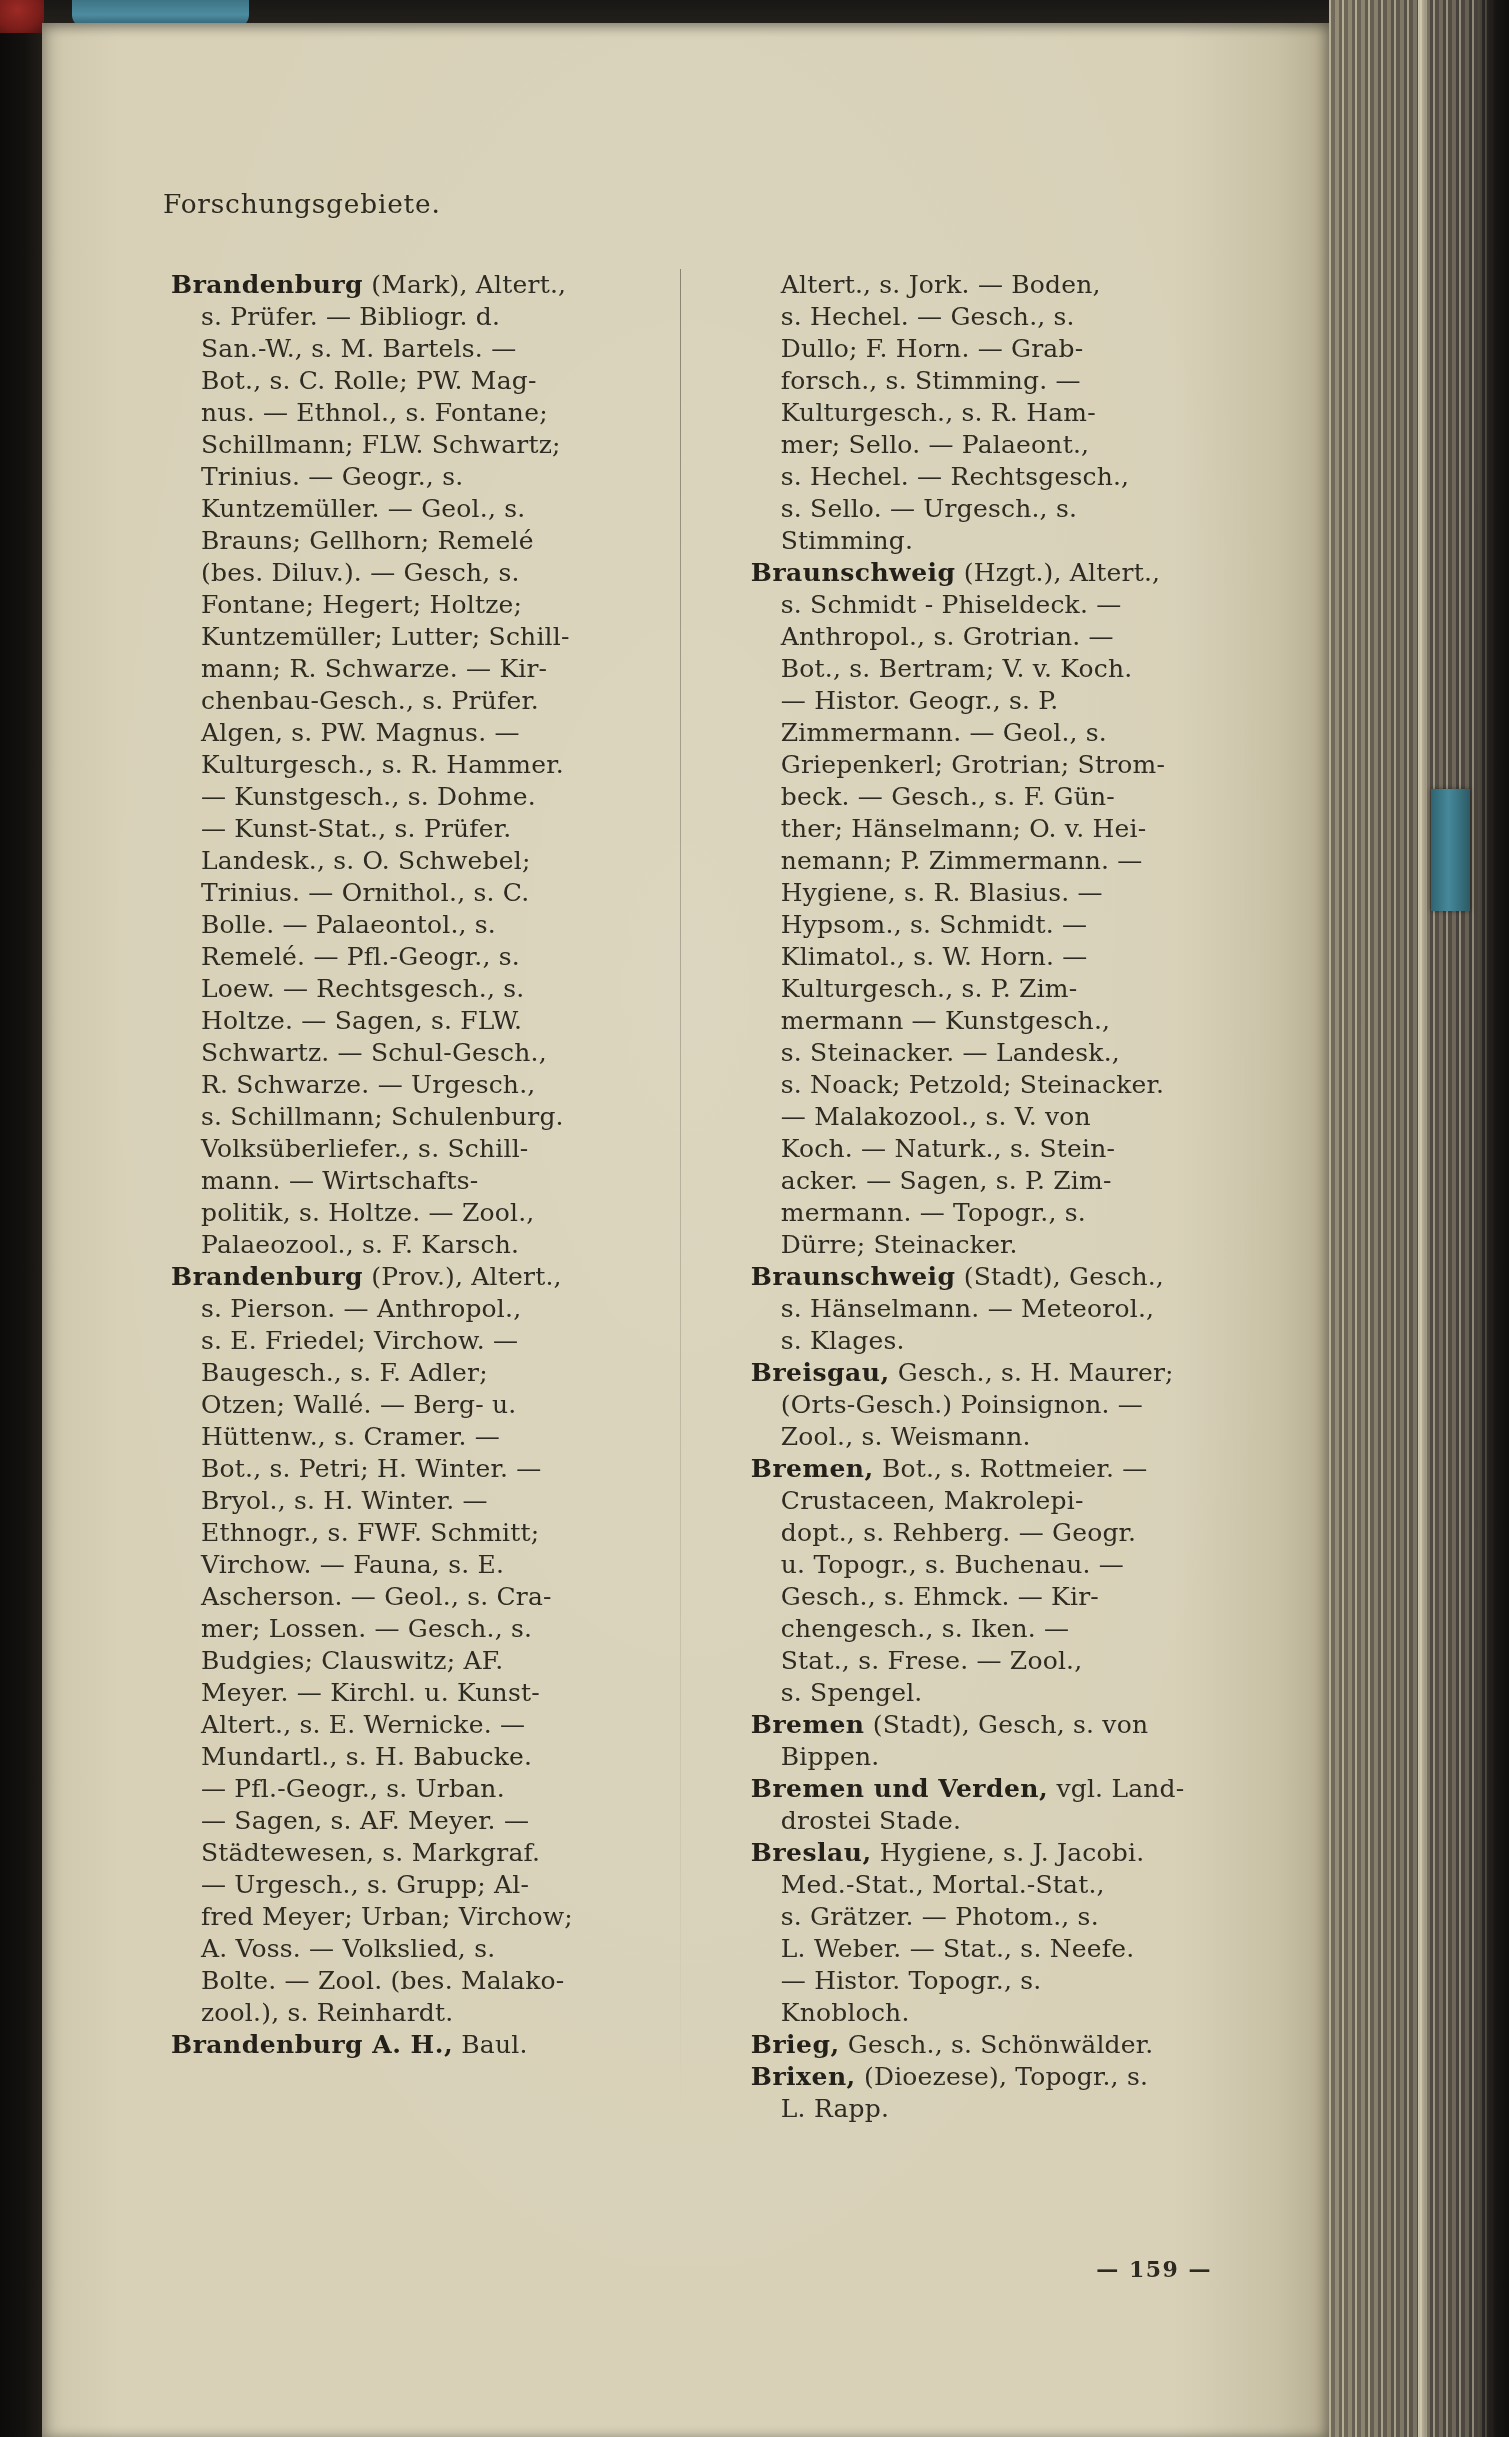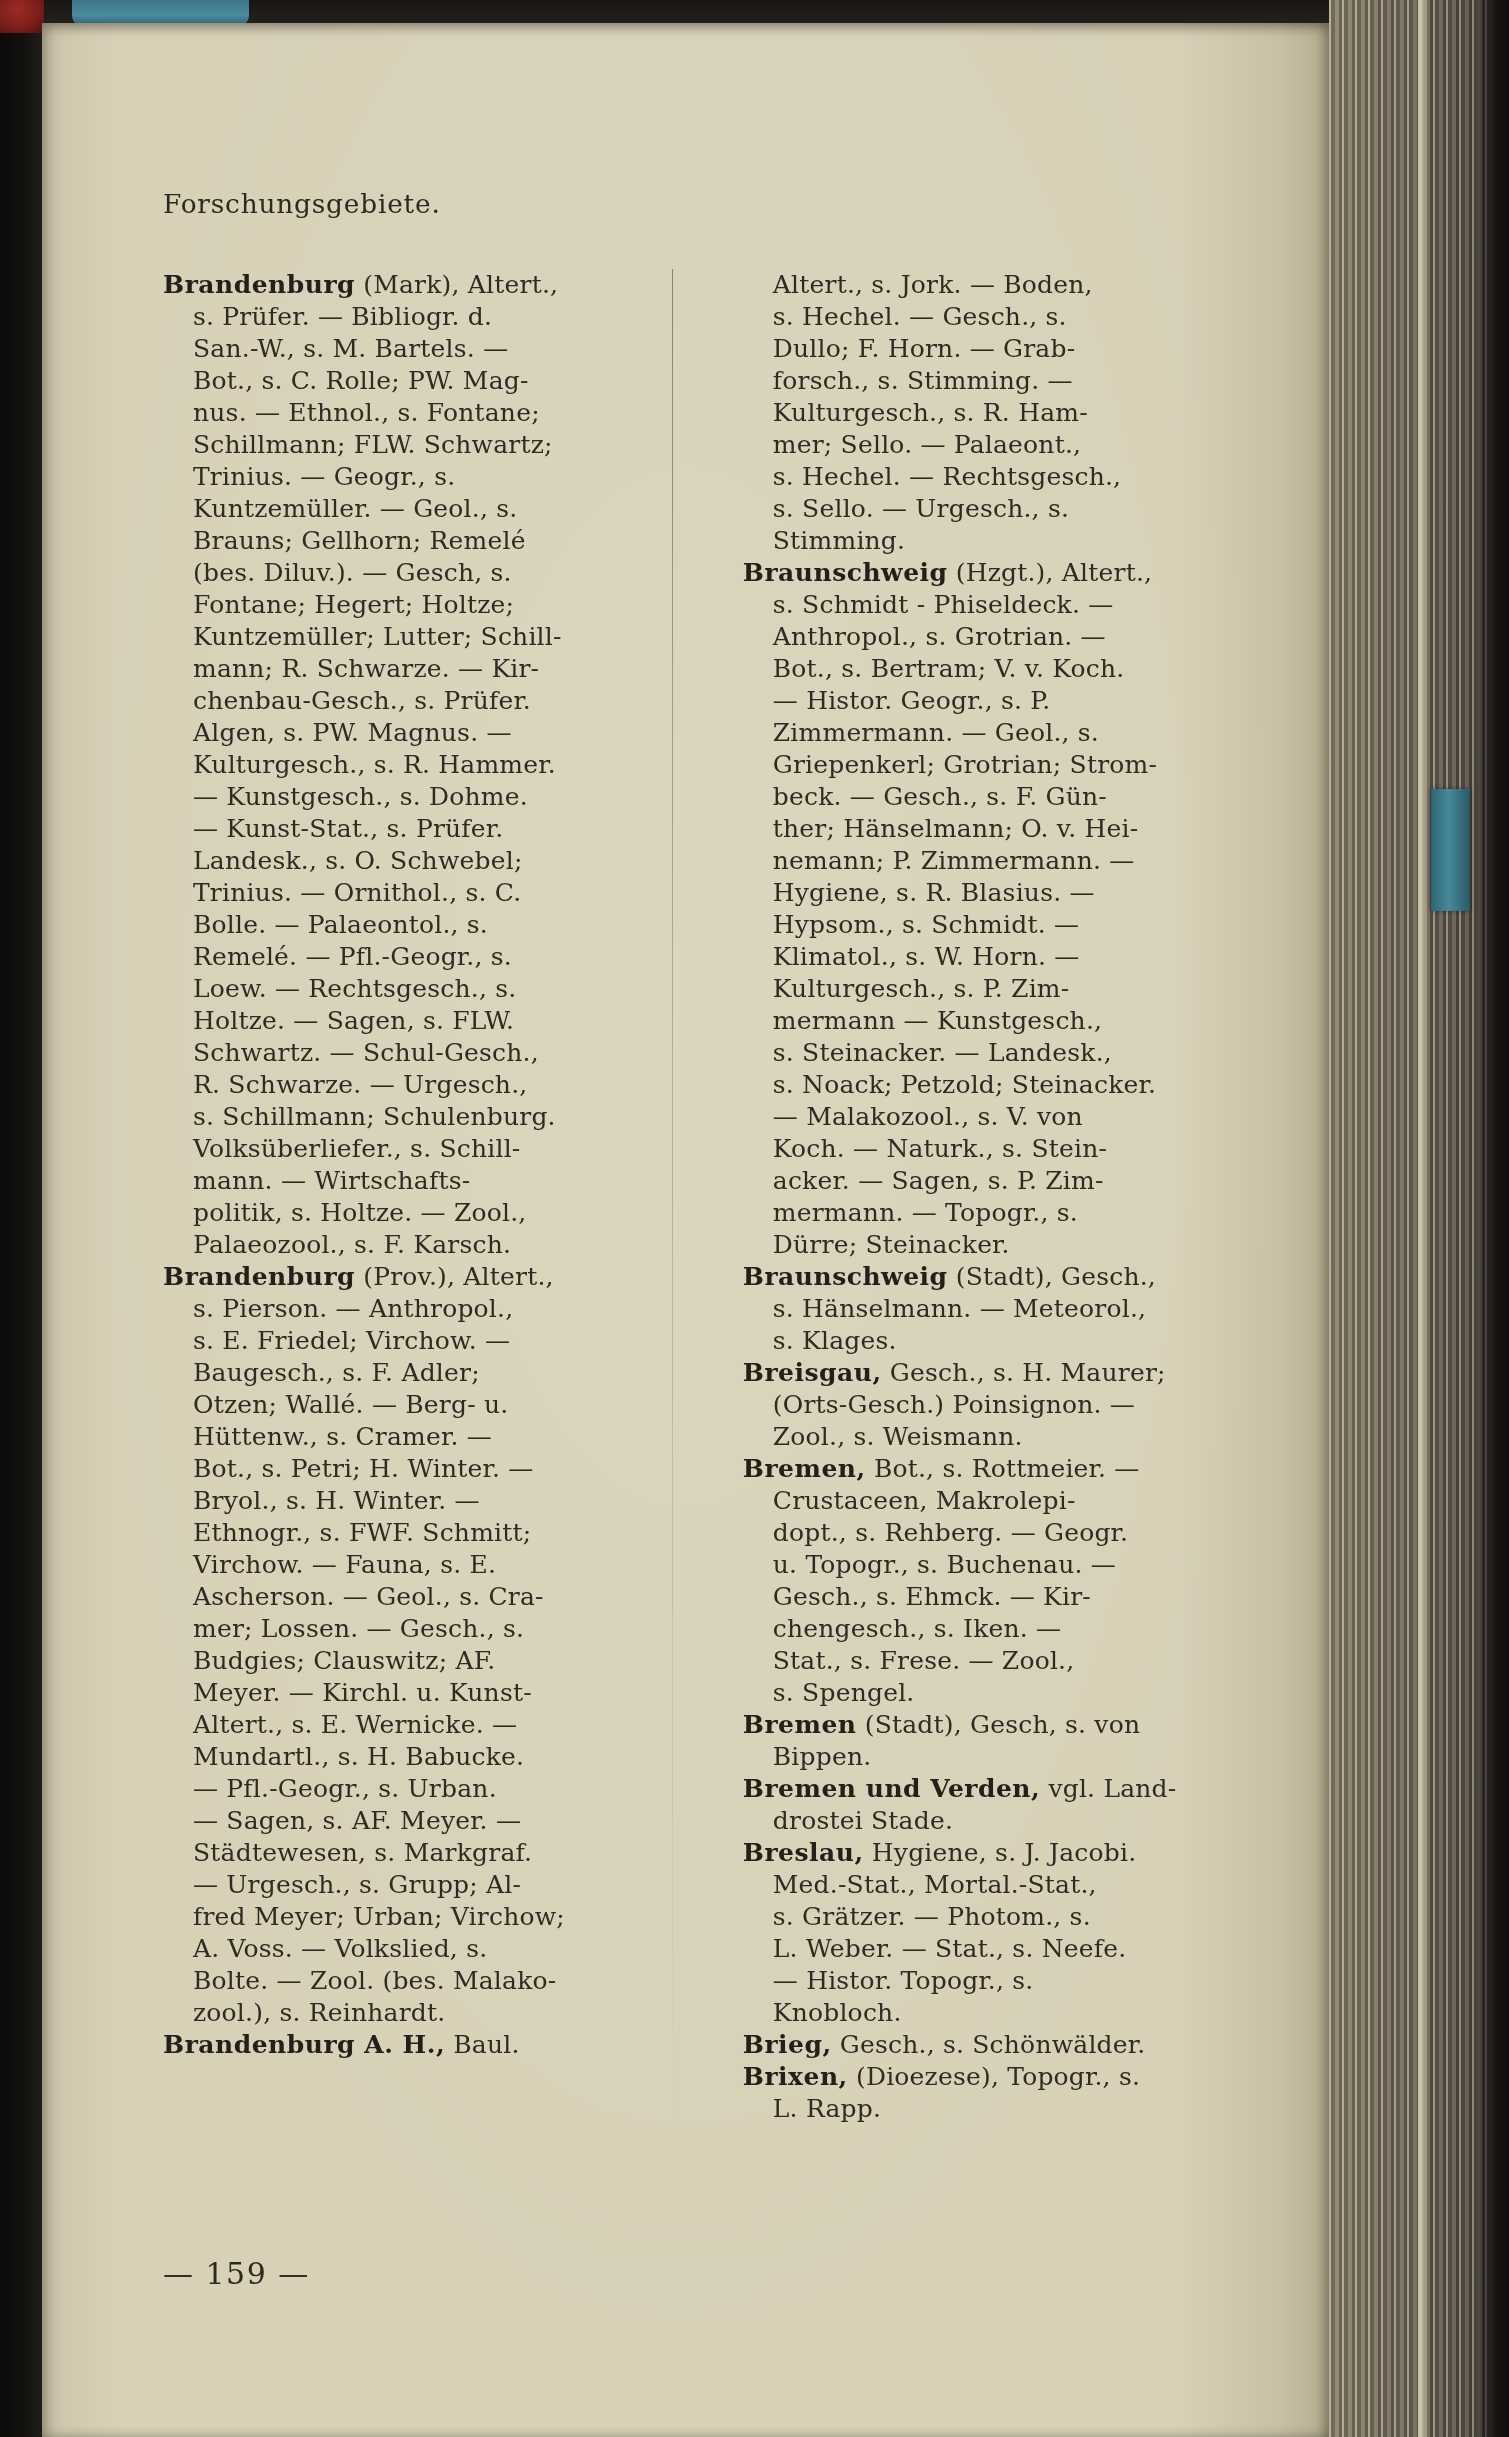--- a/index.html
+++ b/index.html
@@ -32,35 +32,35 @@
       linear-gradient(90deg,#cdc5ab 0%,#d8d1b8 6%,#d8d1b8 88%,#c9c1a6 96%,#b5ac90 100%),
       #d6cfb6;
     box-shadow:inset 7.5px 0 13.6px rgba(0,0,0,0.18), inset -6px 0 12px rgba(0,0,0,0.22), inset 0 6px 10.6px rgba(0,0,0,0.18);
     color:#2e2b23;
   }
   .page-header{
     position:absolute;left:121px;top:165px;width:1049px;
     text-align:left;font-size:26.4px;letter-spacing:0.8px;color:#2c2921;
   }
   .text-block{
-    position:absolute;left:121px;top:246px;width:1057px;
+    position:absolute;left:129px;top:246px;width:1057px;
     display:grid;grid-template-columns:498px 0.8px 558px;gap:11px;
   }
   .col{font-size:25px;line-height:32px;letter-spacing:0.2px;}
   .col .line{white-space:nowrap;height:32px;}
   .col .line.indent{padding-left:30px;}
   .col .line b{font-weight:700;letter-spacing:0.5px;color:#23201a;}
   .col.right{padding-left:59px;}
   .divider{
     background:linear-gradient(180deg, rgba(70,65,55,0.55) 0%, rgba(70,65,55,0.35) 30%, rgba(70,65,55,0.12) 75%, rgba(70,65,55,0) 100%);
     width:0.8px;
   }
   .page-number{
     position:absolute;left:121px;top:2233px;width:1049px;
-    text-align:left;font-size:30px;letter-spacing:1.5px;color:#2c2921;font-weight:400;
+    text-align:right;font-size:22px;letter-spacing:1.5px;color:#2c2921;font-weight:700;
   }
   .page-edges{
     position:absolute;left:1329px;top:0;width:181px;height:2438px;
     background:
       repeating-linear-gradient(90deg,
         rgba(225,216,188,0.45) 0 2.3px,
         rgba(70,64,55,0.45) 2.3px 6px,
         rgba(150,140,118,0.35) 6px 9.8px,
         rgba(45,42,38,0.4) 9.8px 13px),
       linear-gradient(90deg,#978f7a 0%,#7c7463 30%,#58524a 70%,#2c2925 100%);

